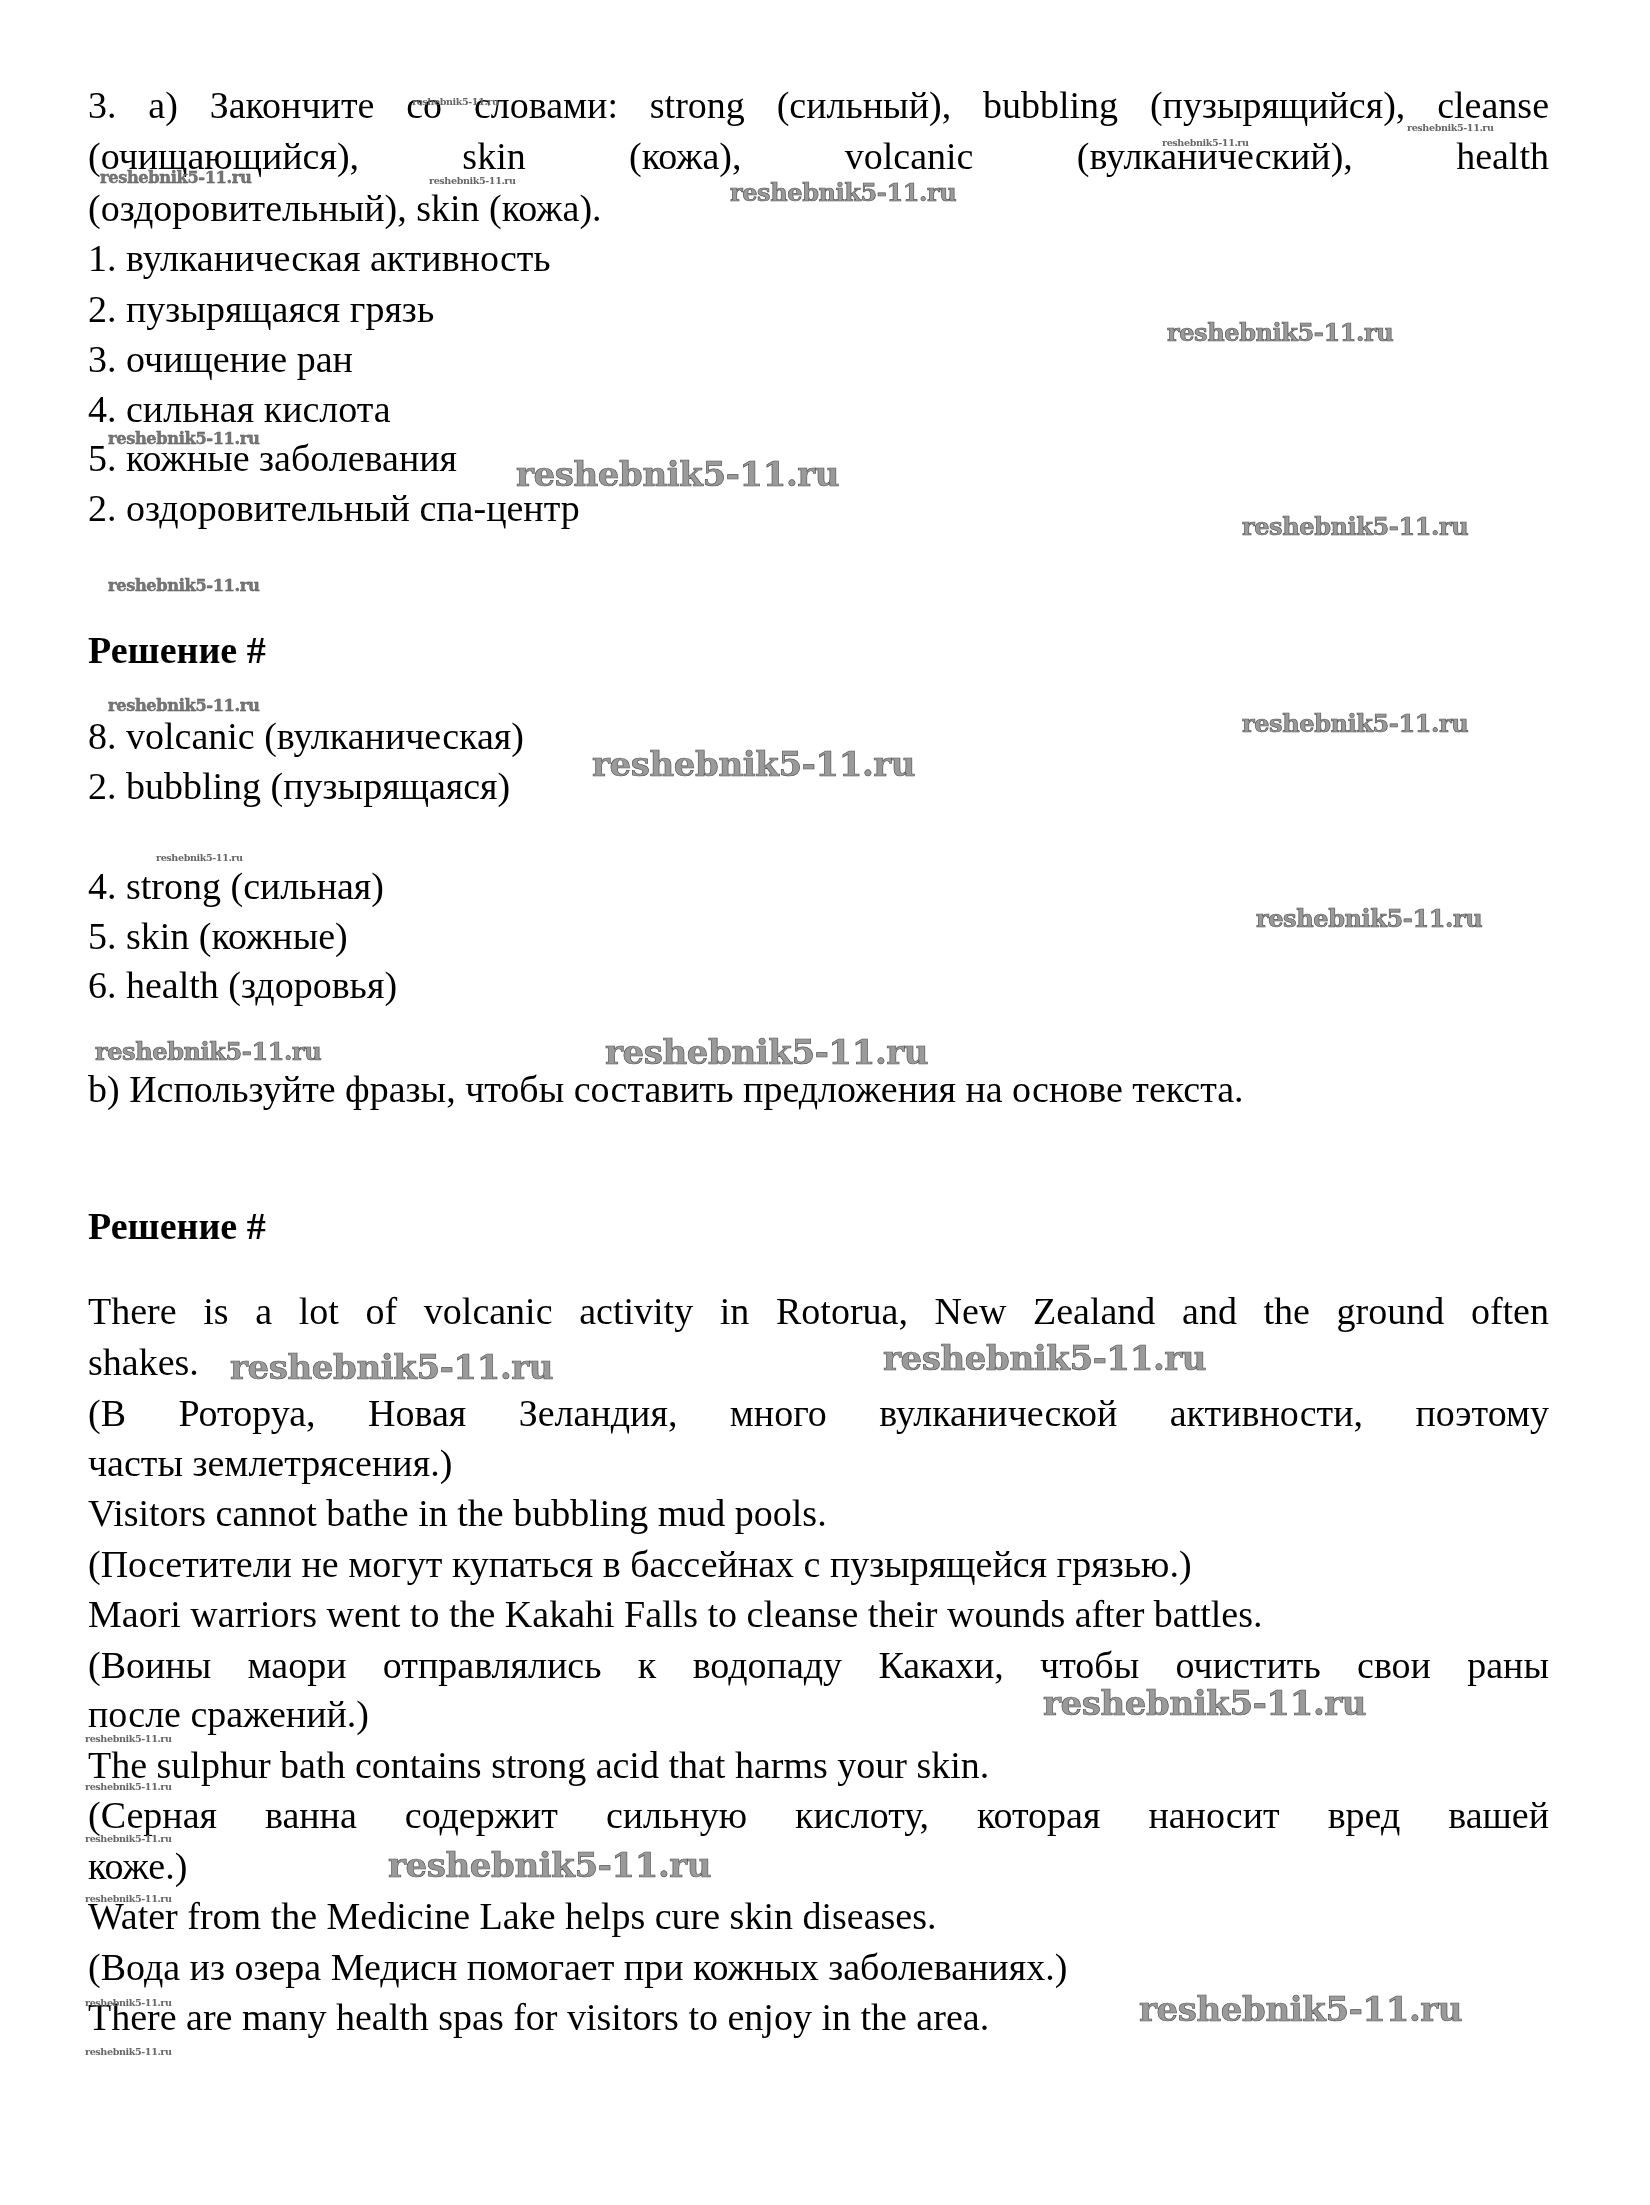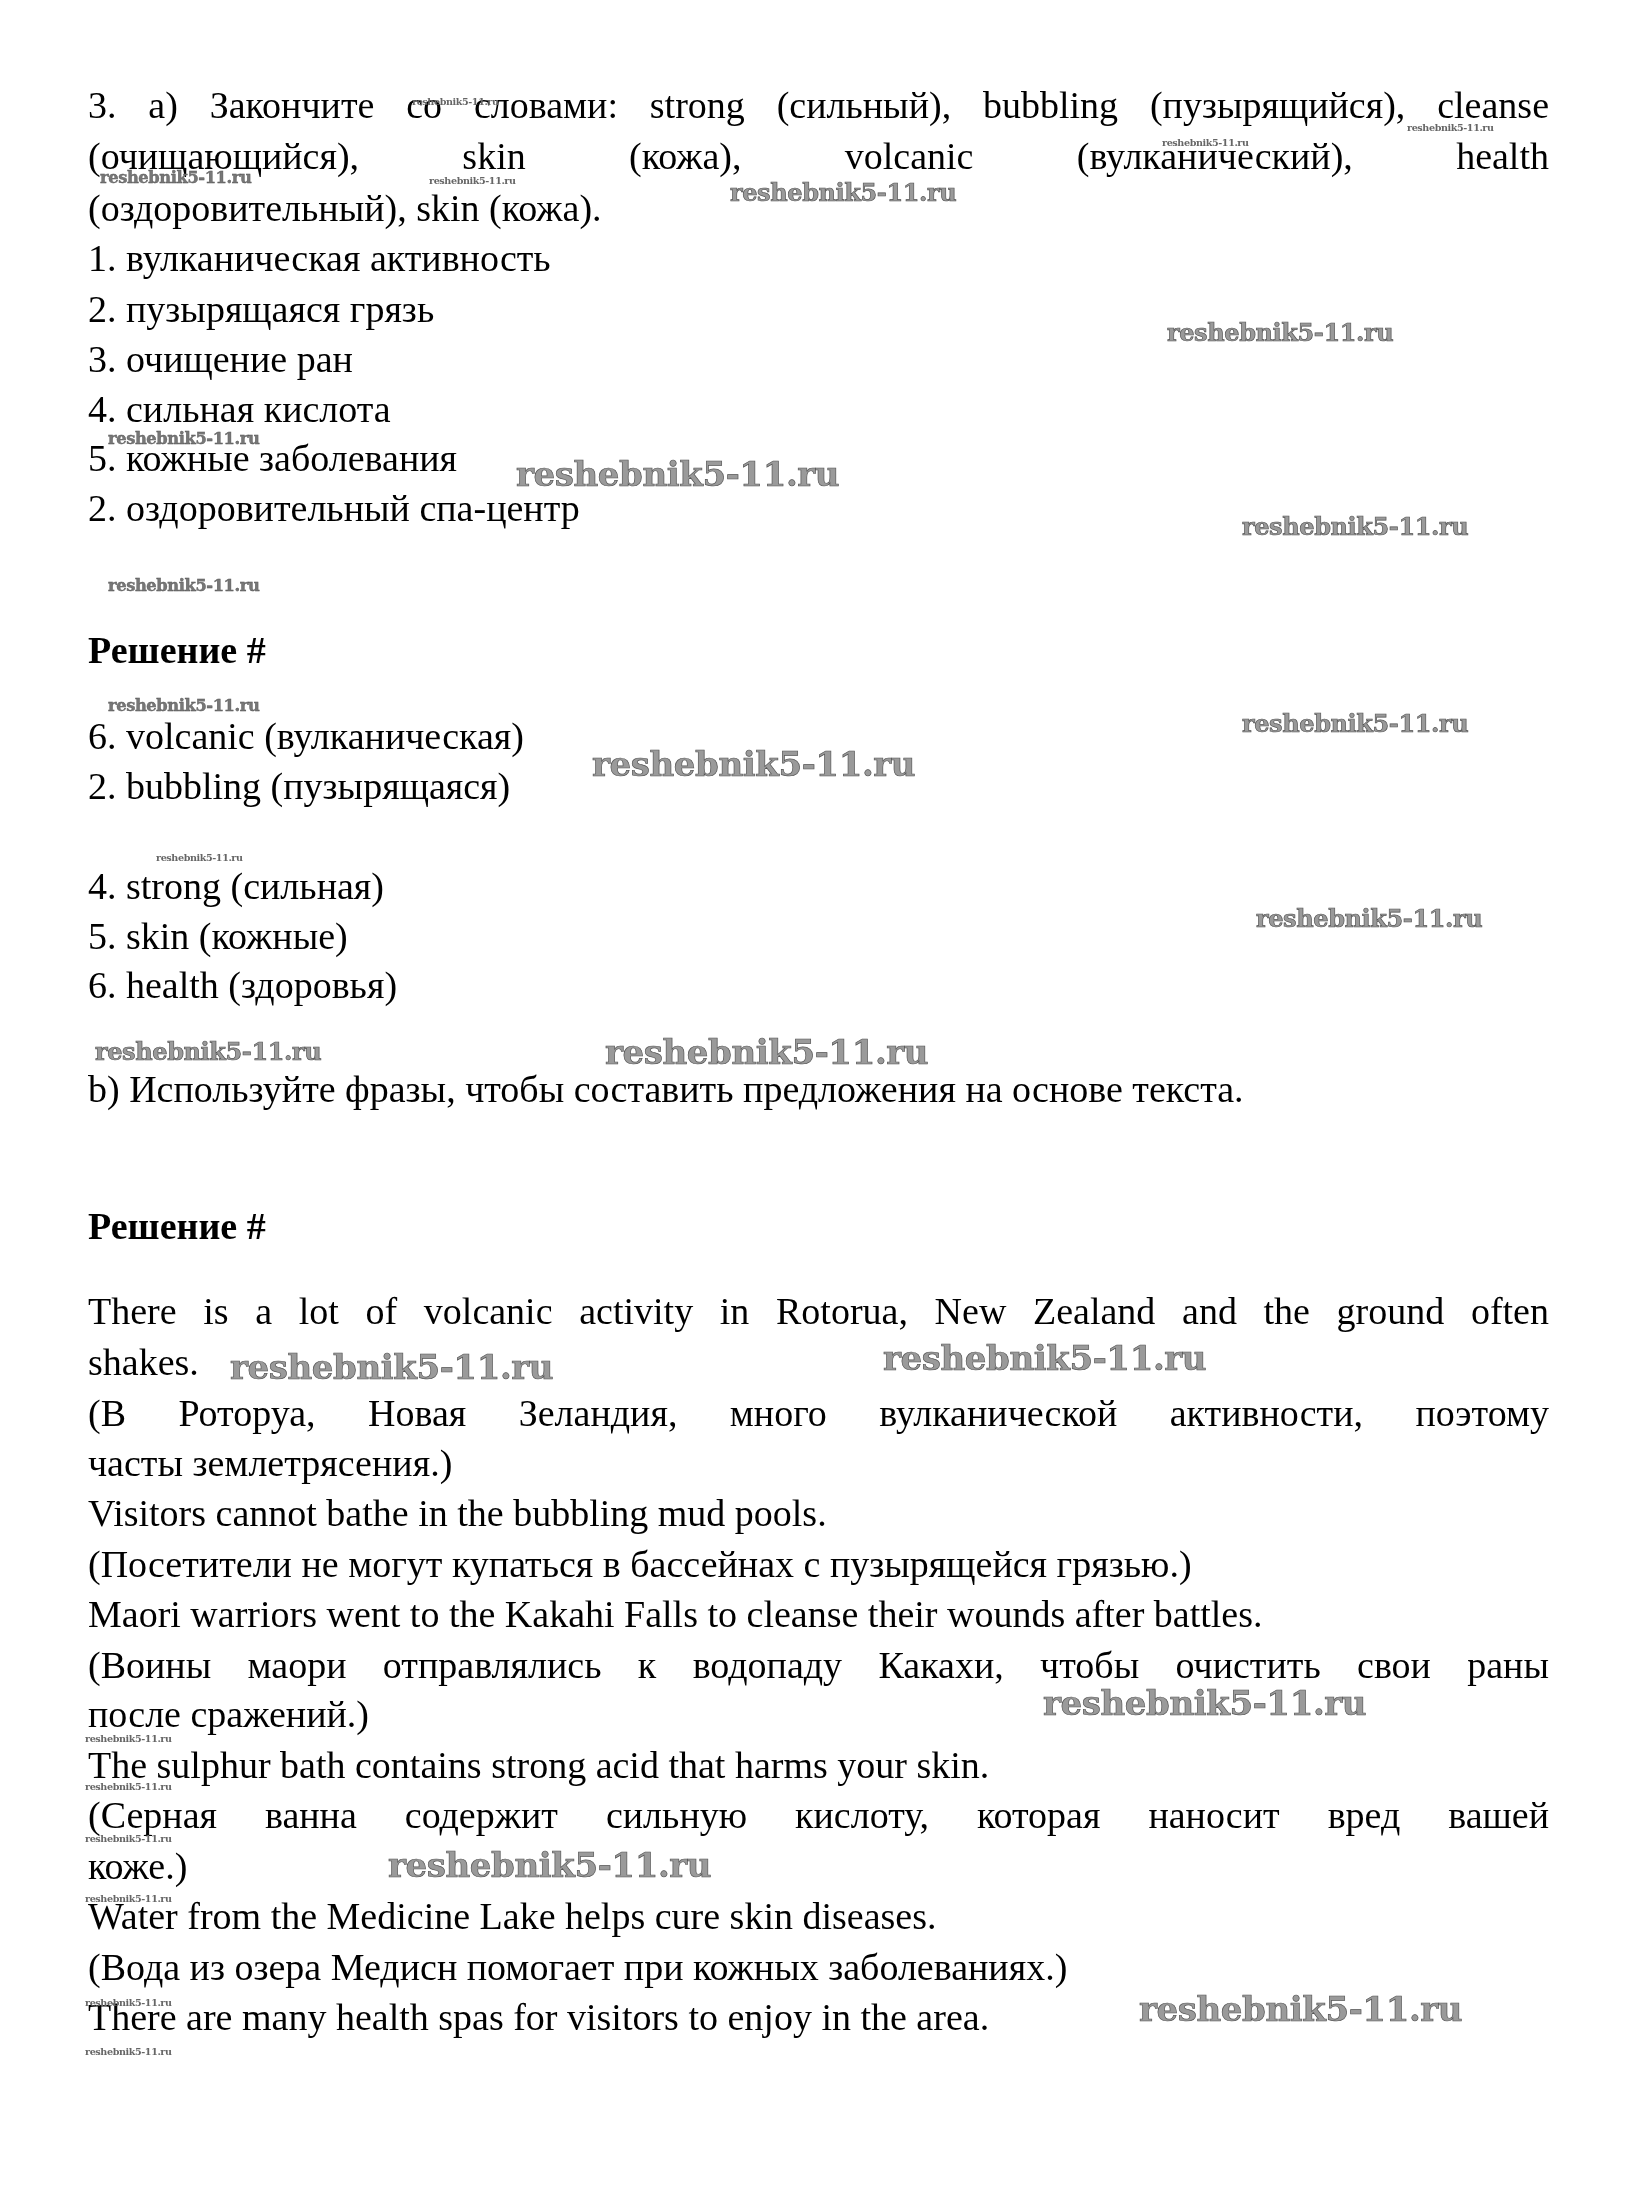--- a/index.html
+++ b/index.html
@@ -28,21 +28,21 @@
 
   <div class="line" style="top:236px">1. вулканическая активность</div>
   <div class="line" style="top:287px">2. пузырящаяся грязь</div>
   <div class="line" style="top:337px">3. очищение ран</div>
   <div class="line" style="top:387px">4. сильная кислота</div>
   <div class="line" style="top:436px">5. кожные заболевания</div>
   <div class="line" style="top:486px">2. оздоровительный спа-центр</div>
 
   <div class="line bold" style="top:628px">Решение #</div>
 
-  <div class="line" style="top:714px">6. volcanic (вулканическая)</div>
+  <div class="line" style="top:714px">8. volcanic (вулканическая)</div>
   <div class="line" style="top:764px">2. bubbling (пузырящаяся)</div>
   <div class="line" style="top:864px">4. strong (сильная)</div>
   <div class="line" style="top:914px">5. skin (кожные)</div>
   <div class="line" style="top:963px">6. health (здоровья)</div>
 
   <div class="line" style="top:1067px">b) Используйте фразы, чтобы составить предложения на основе текста.</div>
 
   <div class="line bold" style="top:1204px">Решение #</div>
 
   <div class="line just" style="top:1289px">There is a lot of volcanic activity in Rotorua, New Zealand and the ground often</div>

